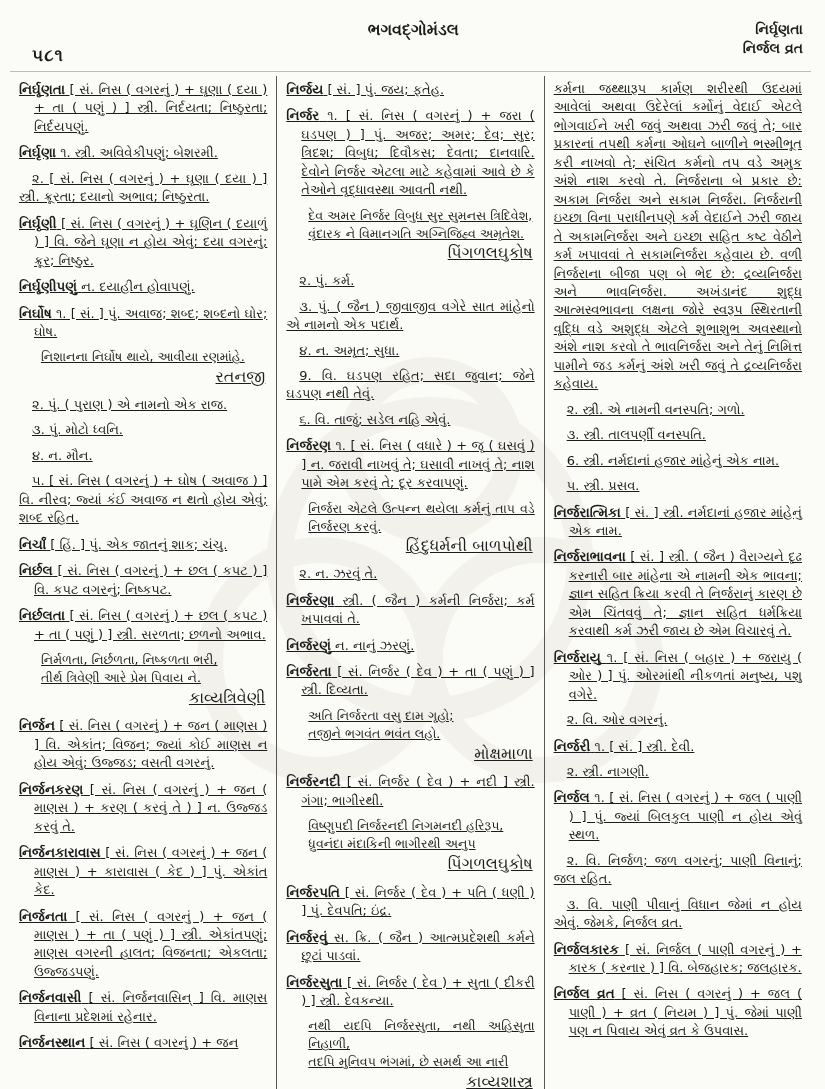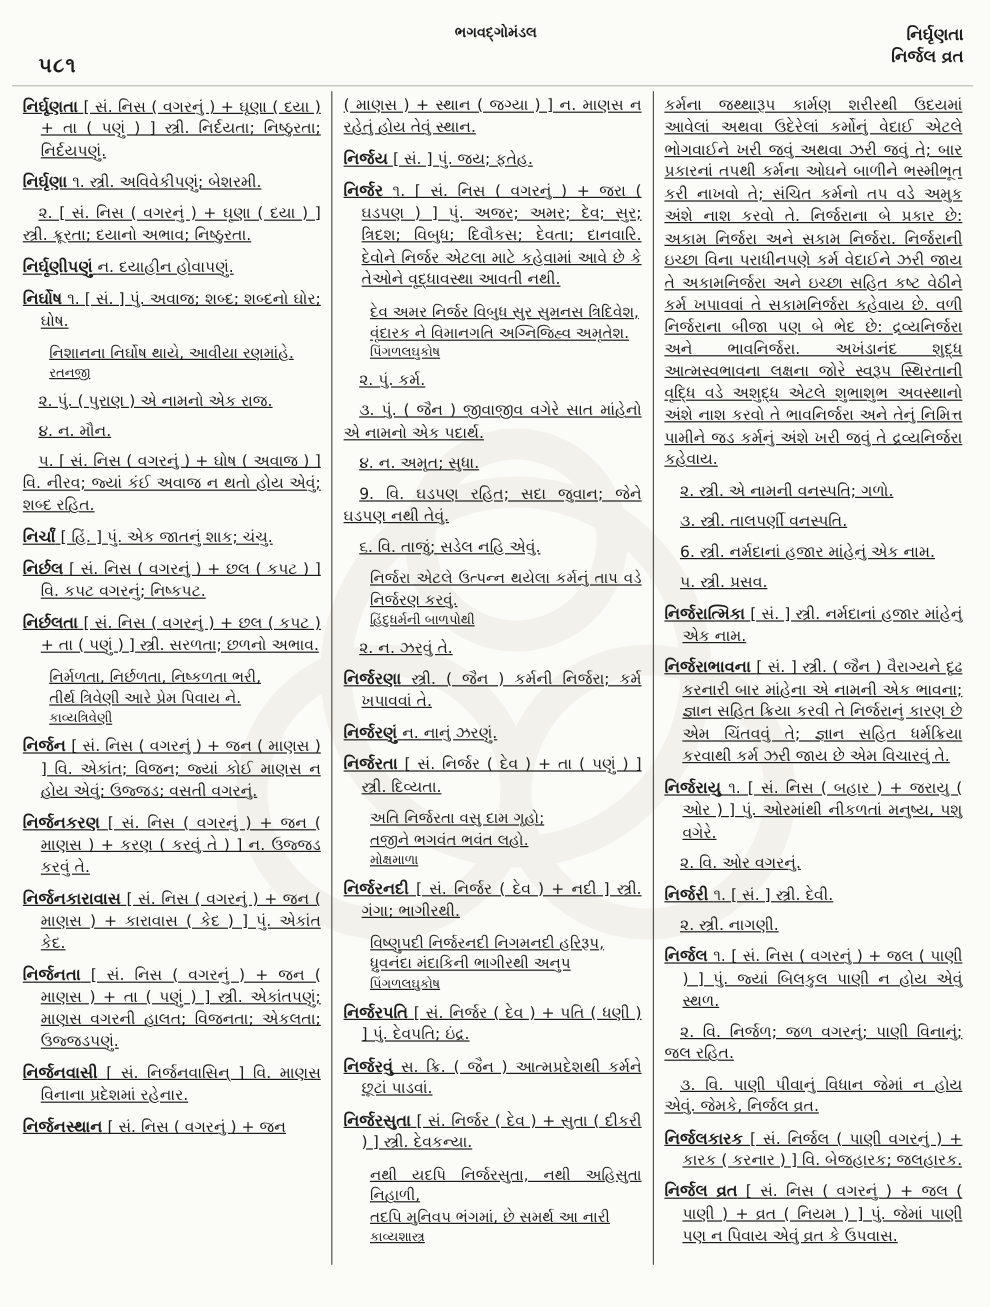--- a/index.html
+++ b/index.html
@@ -18,21 +18,21 @@
   .watermark{
     position:absolute;left:170px;top:330px;width:520px;height:520px;
     z-index:0;pointer-events:none;opacity:.55;
   }
   .hdr{
     position:relative;z-index:1;
     display:flex;align-items:flex-start;justify-content:space-between;
     padding:6px 8px 4px 22px;
   }
   .hdr .pageno{font-size:17px;font-weight:700;letter-spacing:1px;margin-top:25px;}
-  .hdr .title{font-size:12px;font-weight:700;transform:translateX(10px);}
+  .hdr .title{font-size:16px;font-weight:700;transform:translateX(10px);}
   .hdr .guides{text-align:right;font-size:14px;font-weight:700;line-height:1.35;}
   .hdr-rule{position:relative;z-index:1;border:0;border-top:1px solid #bdbdb4;margin:2px 0 0 0;}
   .cols{
     position:relative;z-index:1;
     display:flex;align-items:stretch;
     margin-top:4px;
   }
   .col{
     flex:1 1 0;
     padding:4px 9px 6px 9px;
@@ -40,21 +40,21 @@
     text-align:justify;
   }
   .col+.col{border-left:1px solid #55544e;}
   .para{margin:0 0 7px 0;text-decoration:underline;}
   .entry{padding-left:15px;text-indent:-15px;}
   .sub{text-indent:13px;}
   .cont{text-indent:0;}
   .headword{font-weight:700;font-size:13.5px;}
   .quote{margin:1px 0 7px 0;padding-left:22px;font-size:12.6px;}
   .quote-line{text-indent:0;}
-  .attribution{font-size:11px;padding-right:2px;}
+  .attribution{text-align:right;font-size:16px;padding-right:2px;}
 </style>
 </head>
 <body>
 
 <div class="page">
 
   <svg class="watermark" viewBox="0 0 520 520" aria-hidden="true">
     <g fill="none" stroke="#eceae2" stroke-width="26">
       <circle cx="260" cy="230" r="150"></circle>
       <circle cx="150" cy="330" r="110"></circle>
@@ -71,58 +71,60 @@
       <div>નિર્જલ વ્રત</div>
     </div>
   </header>
   <hr class="hdr-rule">
 
   <div class="cols">
     <div class="col">
         <div class="para entry"><span class="headword">નિર્ઘૃણતા</span> <span>[ સં. નિસ ( વગરનું ) + ઘૃણા ( દયા ) + તા ( પણું ) ] સ્ત્રી. નિર્દયતા; નિષ્ઠુરતા; નિર્દયપણું.</span></div>
         <div class="para entry"><span class="headword">નિર્ઘૃણા</span> <span>૧. સ્ત્રી. અવિવેકીપણું; બેશરમી.</span></div>
         <div class="para sub"><span>૨. [ સં. નિસ ( વગરનું ) + ઘૃણા ( દયા ) ] સ્ત્રી. ક્રૂરતા; દયાનો અભાવ; નિષ્ઠુરતા.</span></div>
+        <div class="para entry"><span class="headword">નિર્ઘૃણી</span> <span>[ સં. નિસ ( વગરનું ) + ઘૃણિન ( દયાળું ) ] વિ. જેને ઘૃણા ન હોય એવું; દયા વગરનું; ક્રૂર; નિષ્ઠુર.</span></div>
         <div class="para entry"><span class="headword">નિર્ઘૃણીપણું</span> <span>ન. દયાહીન હોવાપણું.</span></div>
         <div class="para entry"><span class="headword">નિર્ઘોષ</span> <span>૧. [ સં. ] પું. અવાજ; શબ્દ; શબ્દનો ઘોર; ઘોષ.</span></div>
         <div class="para quote">
           <div class="quote-line">નિશાનના નિર્ઘોષ થાયે, આવીયા રણમાંહે.</div>
           <div class="attribution">રતનજી</div>
         </div>
         <div class="para sub"><span>૨. પું. ( પુરાણ ) એ નામનો એક રાજ.</span></div>
+        <div class="para sub"><span>૩. પું. મોટો ધ્વનિ.</span></div>
         <div class="para sub"><span>૪. ન. મૌન.</span></div>
         <div class="para sub"><span>૫. [ સં. નિસ ( વગરનું ) + ઘોષ ( અવાજ ) ] વિ. નીરવ; જ્યાં કંઈ અવાજ ન થતો હોય એવું; શબ્દ રહિત.</span></div>
         <div class="para entry"><span class="headword">નિર્ચાં</span> <span>[ હિં. ] પું. એક જાતનું શાક; ચંચુ.</span></div>
         <div class="para entry"><span class="headword">નિર્છલ</span> <span>[ સં. નિસ ( વગરનું ) + છલ ( કપટ ) ] વિ. કપટ વગરનું; નિષ્કપટ.</span></div>
         <div class="para entry"><span class="headword">નિર્છલતા</span> <span>[ સં. નિસ ( વગરનું ) + છલ ( કપટ ) + તા ( પણું ) ] સ્ત્રી. સરળતા; છળનો અભાવ.</span></div>
         <div class="para quote">
           <div class="quote-line">નિર્મળતા, નિર્છળતા, નિષ્કળતા ભરી,</div>
           <div class="quote-line">તીર્થ ત્રિવેણી આરે પ્રેમ પિવાય ને.</div>
           <div class="attribution">કાવ્યત્રિવેણી</div>
         </div>
         <div class="para entry"><span class="headword">નિર્જન</span> <span>[ સં. નિસ ( વગરનું ) + જન ( માણસ ) ] વિ. એકાંત; વિજન; જ્યાં કોઈ માણસ ન હોય એવું; ઉજ્જડ; વસતી વગરનું.</span></div>
         <div class="para entry"><span class="headword">નિર્જનકરણ</span> <span>[ સં. નિસ ( વગરનું ) + જન ( માણસ ) + કરણ ( કરવું તે ) ] ન. ઉજ્જડ કરવું તે.</span></div>
         <div class="para entry"><span class="headword">નિર્જનકારાવાસ</span> <span>[ સં. નિસ ( વગરનું ) + જન ( માણસ ) + કારાવાસ ( કેદ ) ] પું. એકાંત કેદ.</span></div>
         <div class="para entry"><span class="headword">નિર્જનતા</span> <span>[ સં. નિસ ( વગરનું ) + જન ( માણસ ) + તા ( પણું ) ] સ્ત્રી. એકાંતપણું; માણસ વગરની હાલત; વિજનતા; એકલતા; ઉજ્જડપણું.</span></div>
         <div class="para entry"><span class="headword">નિર્જનવાસી</span> <span>[ સં. નિર્જનવાસિન્ ] વિ. માણસ વિનાના પ્રદેશમાં રહેનાર.</span></div>
         <div class="para entry"><span class="headword">નિર્જનસ્થાન</span> <span>[ સં. નિસ ( વગરનું ) + જન</span></div>
       </div>
     <div class="col">
-        <div class="para cont"><span>( માણસ ) + સ્થાન ( જગ્યા ) ] ન. માણસ ન રહેતું હોય તેવું સ્થાન.</span></div>
         <div class="para entry"><span class="headword">નિર્જય</span> <span>[ સં. ] પું. જય; ફતેહ.</span></div>
         <div class="para entry"><span class="headword">નિર્જર</span> <span>૧. [ સં. નિસ ( વગરનું ) + જરા ( ઘડપણ ) ] પું. અજર; અમર; દેવ; સુર; ત્રિદશ; વિબુધ; દિવૌકસ; દેવતા; દાનવારિ. દેવોને નિર્જર એટલા માટે કહેવામાં આવે છે કે તેઓને વૃદ્ધાવસ્થા આવતી નથી.</span></div>
         <div class="para quote">
           <div class="quote-line">દેવ અમર નિર્જર વિબુધ સુર સુમનસ ત્રિદિવેશ,</div>
           <div class="quote-line">વૃંદારક ને વિમાનગતિ અગ્નિજિહ્વ અમૃતેશ.</div>
           <div class="attribution">પિંગળલઘુકોષ</div>
         </div>
         <div class="para sub"><span>૨. પું. કર્મ.</span></div>
         <div class="para sub"><span>૩. પું. ( જૈન ) જીવાજીવ વગેરે સાત માંહેનો એ નામનો એક પદાર્થ.</span></div>
         <div class="para sub"><span>૪. ન. અમૃત; સુધા.</span></div>
         <div class="para sub"><span>9. વિ. ઘડપણ રહિત; સદા જુવાન; જેને ઘડપણ નથી તેવું.</span></div>
         <div class="para sub"><span>૬. વિ. તાજું; સડેલ નહિ એવું.</span></div>
+        <div class="para entry"><span class="headword">નિર્જરણ</span> <span>૧. [ સં. નિસ ( વધારે ) + જૃ ( ઘસવું ) ] ન. જરાવી નાખવું તે; ઘસાવી નાખવું તે; નાશ પામે એમ કરવું તે; દૂર કરવાપણું.</span></div>
         <div class="para quote">
           <div class="quote-line">નિર્જરા એટલે ઉત્પન્ન થયેલા કર્મનું તાપ વડે નિર્જરણ કરવું.</div>
           <div class="attribution">હિંદુધર્મની બાળપોથી</div>
         </div>
         <div class="para sub"><span>૨. ન. ઝરવું તે.</span></div>
         <div class="para entry"><span class="headword">નિર્જરણા</span> <span>સ્ત્રી. ( જૈન ) કર્મની નિર્જરા; કર્મ ખપાવવાં તે.</span></div>
         <div class="para entry"><span class="headword">નિર્જરણું</span> <span>ન. નાનું ઝરણું.</span></div>
         <div class="para entry"><span class="headword">નિર્જરતા</span> <span>[ સં. નિર્જર ( દેવ ) + તા ( પણું ) ] સ્ત્રી. દિવ્યતા.</span></div>
         <div class="para quote">
           <div class="quote-line">અતિ નિર્જરતા વસુ દામ ગૃહો;</div>

